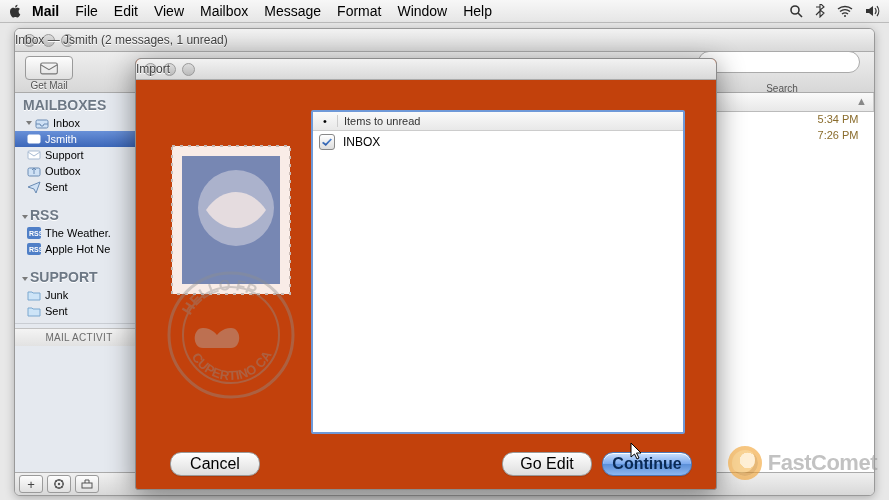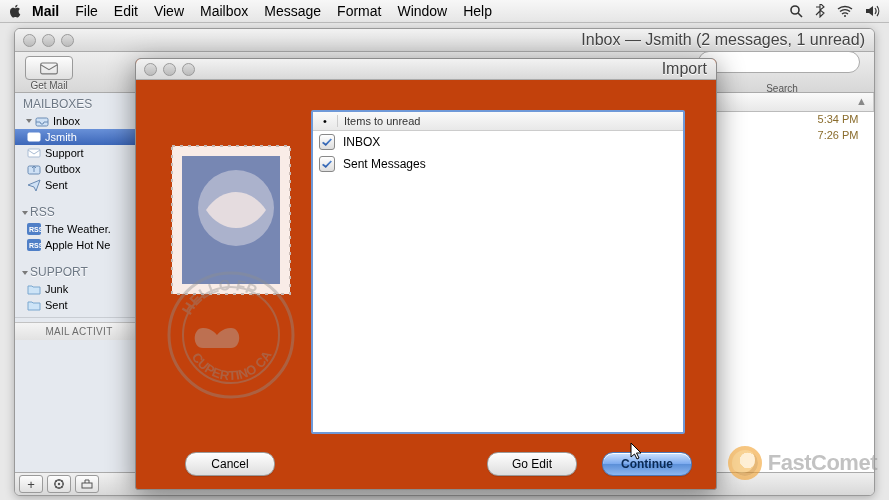--- a/index.html
+++ b/index.html
@@ -12,35 +12,35 @@
 .menubar .item.bold{font-weight:bold}
 .menubar .spacer{flex:1}
 .menubar .sys{margin-left:12px;display:flex;align-items:center}
 
 
 .mailwin{position:absolute;top:28px;left:14px;right:14px;bottom:4px;background:#ececec;border:1px solid #999;border-radius:6px;box-shadow:0 2px 10px rgba(0,0,0,.25);overflow:hidden}
 .titlebar{height:22px;background:linear-gradient(#f2f2f2,#d9d9d9);border-bottom:1px solid #aaa;display:flex;align-items:center;position:relative}
 .traffic{display:flex;gap:6px;padding-left:8px}
 .tlight{width:11px;height:11px;border-radius:50%;border:1px solid rgba(0,0,0,.2)}
 .tlight.d{background:linear-gradient(#ddd,#bbb);border-color:#999}
-.title{position:absolute;left:0;right:9px;text-align:right;font-size:16px;color:#444;text-shadow:0 1px 0 #fff}
+.title{position:absolute;left:0;right:9px;text-align:left;font-size:12px;color:#444;text-shadow:0 1px 0 #fff}
 
 
 .toolbar{height:40px;background:linear-gradient(#eee,#d7d7d7);border-bottom:1px solid #aaa;display:flex;align-items:center;padding:0 8px}
 .tbtn{display:flex;flex-direction:column;align-items:center;font-size:10px;color:#555;text-shadow:0 1px 0 #fff}
 .obtn{width:46px;height:22px;border:1px solid #9a9a9a;border-radius:4px;background:linear-gradient(#fdfdfd,#e0e0e0);display:flex;align-items:center;justify-content:center;margin:2px 2px 0}
 .obtn svg{width:20px;height:16px}
 .toolbar .spacer{flex:1}
 .search{width:160px;height:20px;border:1px solid #aaa;border-radius:11px;background:#fff;margin-right:6px}
 .slabel{font-size:10px;color:#555;text-align:center;margin-top:10px}
 
 
 .body{position:absolute;top:64px;left:0;right:0;bottom:22px;display:flex;background:#e9edf2}
 .sidebar{width:128px;background:#e5e9ef;border-right:1px solid #b6b6b6;overflow:hidden;font-size:11px}
-.sh{padding:4px 8px 2px;color:#6d7885;font-size:12px;font-weight:normal;text-shadow:0 1px 0 #fff}
+.sh{padding:4px 8px 2px;color:#6d7885;font-size:14px;font-weight:bold;text-shadow:0 1px 0 #fff}
 .srow{display:flex;align-items:center;padding:2px 4px 2px 12px;gap:4px}
 .srow.sub{}
 .srow.sel{background:linear-gradient(#6890d8,#3c67b9);color:#fff}
 .srow.sel .mico{filter:brightness(1.8)}
 .tri{width:0;height:0;border-left:4px solid #7a7a7a;border-top:3px solid transparent;border-bottom:3px solid transparent}
 .tri.open{transform:rotate(90deg)}
 .mico{width:14px;height:12px;display:inline-block}
 .divline{height:1px;background:#c9cdd3;margin:4px 0}
 .activity{background:linear-gradient(#f4f4f4,#e2e2e2);border-top:1px solid #c2c2c2;padding:3px 8px;color:#6b6b6b;font-size:10px;text-align:center;letter-spacing:.3px}
 
@@ -65,21 +65,21 @@
 .seal{position:absolute;left:20px;top:180px;width:150px;height:150px;opacity:.4}
 .listbox{position:absolute;left:175px;top:30px;width:370px;height:320px;background:#fff;border:2px solid #6f99d8;border-radius:2px}
 .lhdr{height:18px;background:linear-gradient(#fafafa,#e8e8e8);border-bottom:1px solid #ccc;display:flex;align-items:center;font-size:11px}
 .lhdr .b{width:24px;text-align:center;border-right:1px solid #ccc}
 .lhdr .t{padding-left:6px;color:#333}
 .litem{display:flex;align-items:center;padding:3px 6px;gap:8px;font-size:12px}
 .chk{width:14px;height:14px;border:1px solid #888;border-radius:3px;background:linear-gradient(#fff,#ddd);display:flex;align-items:center;justify-content:center}
 .chk.on::after{content:"";width:10px;height:8px;background:linear-gradient(#5b8fd8,#2a5aa8);clip-path:polygon(12% 48%,0 62%,38% 100%,100% 18%,86% 6%,38% 70%)}
 .dbtns{position:absolute;bottom:14px;left:0;right:0;display:flex;align-items:center;padding:0 24px}
 .push{flex:1}
-.aquabtn{min-width:88px;height:22px;border:1px solid #9a9a9a;border-radius:11px;background:linear-gradient(#fefefe,#dedede);font-size:12px;display:flex;align-items:center;justify-content:center;margin-left:25px;box-shadow:inset 0 1px 0 #fff,0 1px 0 rgba(0,0,0,.1)}
+.aquabtn{min-width:88px;height:22px;border:1px solid #9a9a9a;border-radius:11px;background:linear-gradient(#fefefe,#dedede);font-size:16px;display:flex;align-items:center;justify-content:center;margin-left:10px;box-shadow:inset 0 1px 0 #fff,0 1px 0 rgba(0,0,0,.1)}
 .aquabtn.def{background:linear-gradient(#cfe3ff,#7aa9ee 50%,#5b8fd8 51%,#8db7f0);border-color:#4d78b8;color:#0a2a55;font-weight:700}
 
 
 .cursor{position:absolute;left:630px;top:442px;width:14px;height:20px;pointer-events:none}
 
 
 .wm{position:absolute;right:12px;bottom:20px;display:flex;align-items:center;gap:6px;opacity:.6}
 .wm .ring{width:26px;height:26px;border:4px solid #f2a12e;border-radius:50%;background:radial-gradient(circle at 60% 40%,#ffe6ba 0 35%,#f6b74f 36% 100%);box-shadow:inset -3px -3px 0 #d78a1f}
 .wm .txt{font-size:22px;font-weight:bold;color:#9a9a9a;letter-spacing:-.5px}
 </style>
@@ -297,24 +297,20 @@
 
     <div class="listbox">
       <div class="lhdr">
         <div class="b">•</div>
         <div class="t">Items to unread</div>
       </div>
       <div class="litem">
         <span class="chk on"></span>
         <span>INBOX</span>
       </div>
-      <div class="litem">
-        <span class="chk on"></span>
-        <span>Sent Messages</span>
-      </div>
     </div>
 
     <div class="dbtns">
       <div class="aquabtn">Cancel</div>
       <div class="push"></div>
       <div class="aquabtn">Go Edit</div>
       <div class="aquabtn def">Continue</div>
     </div>
   </div>
 </div>

